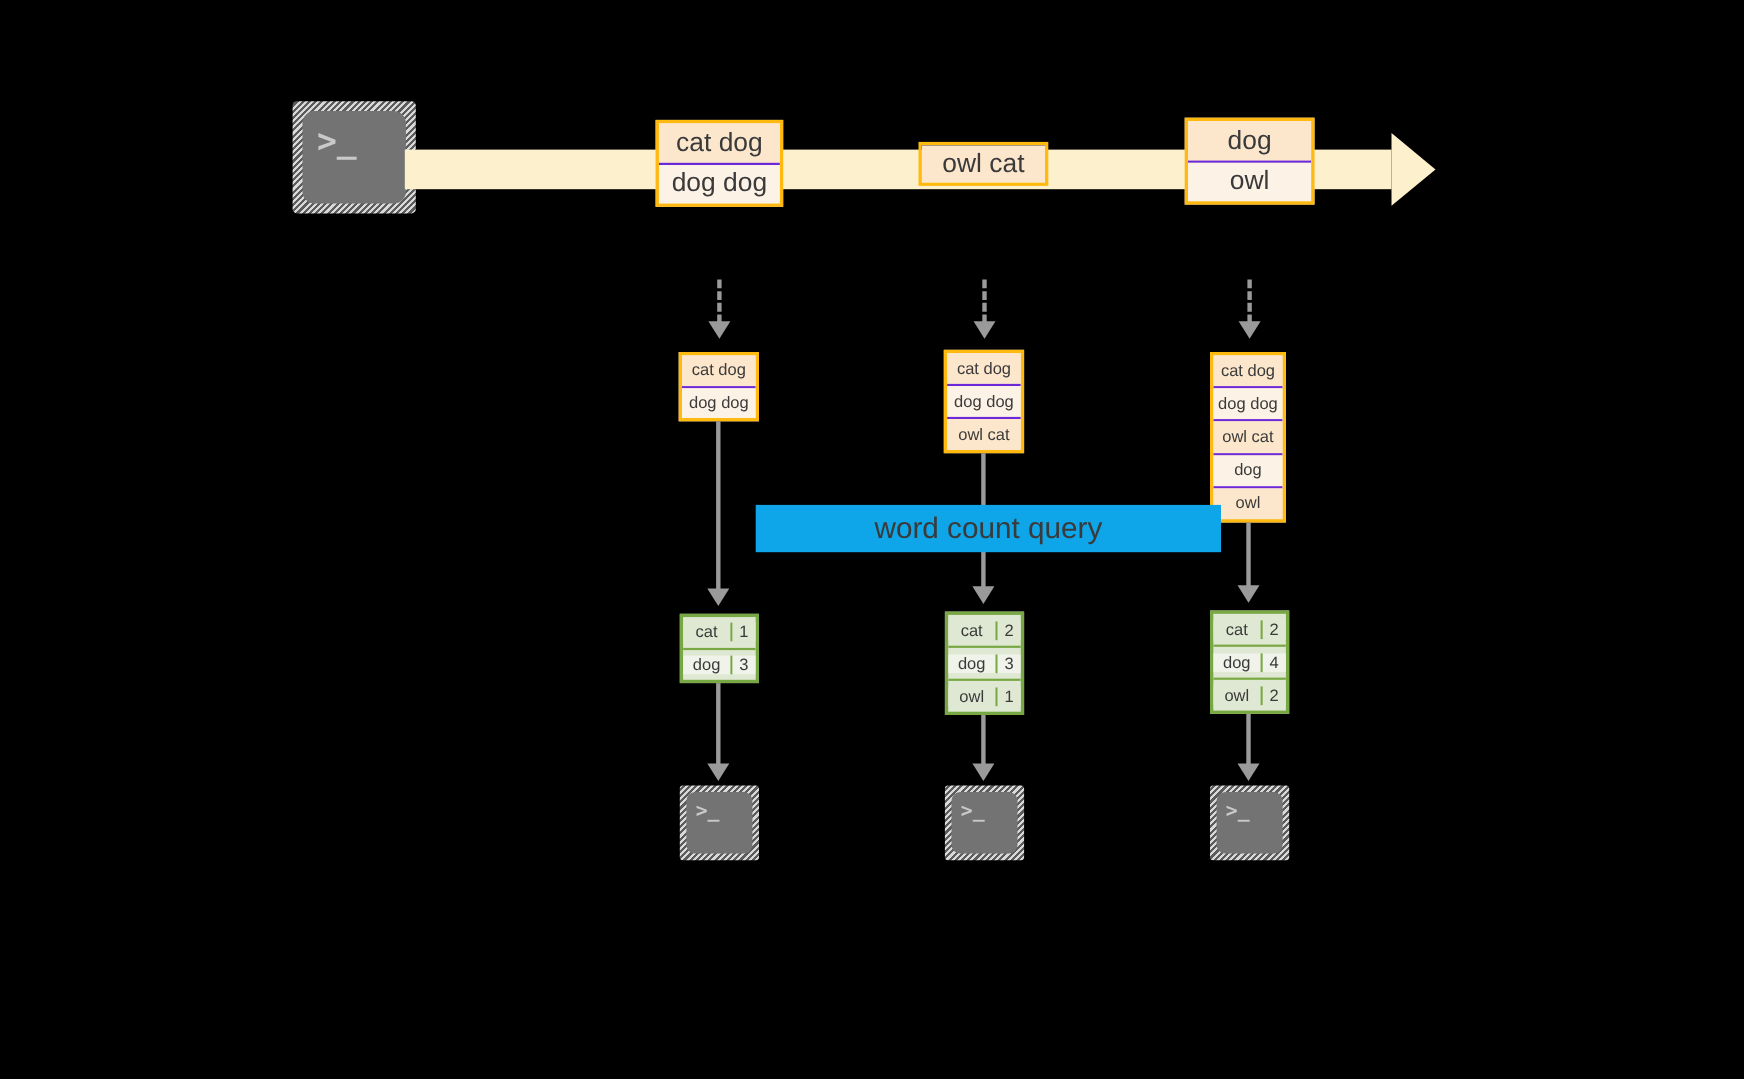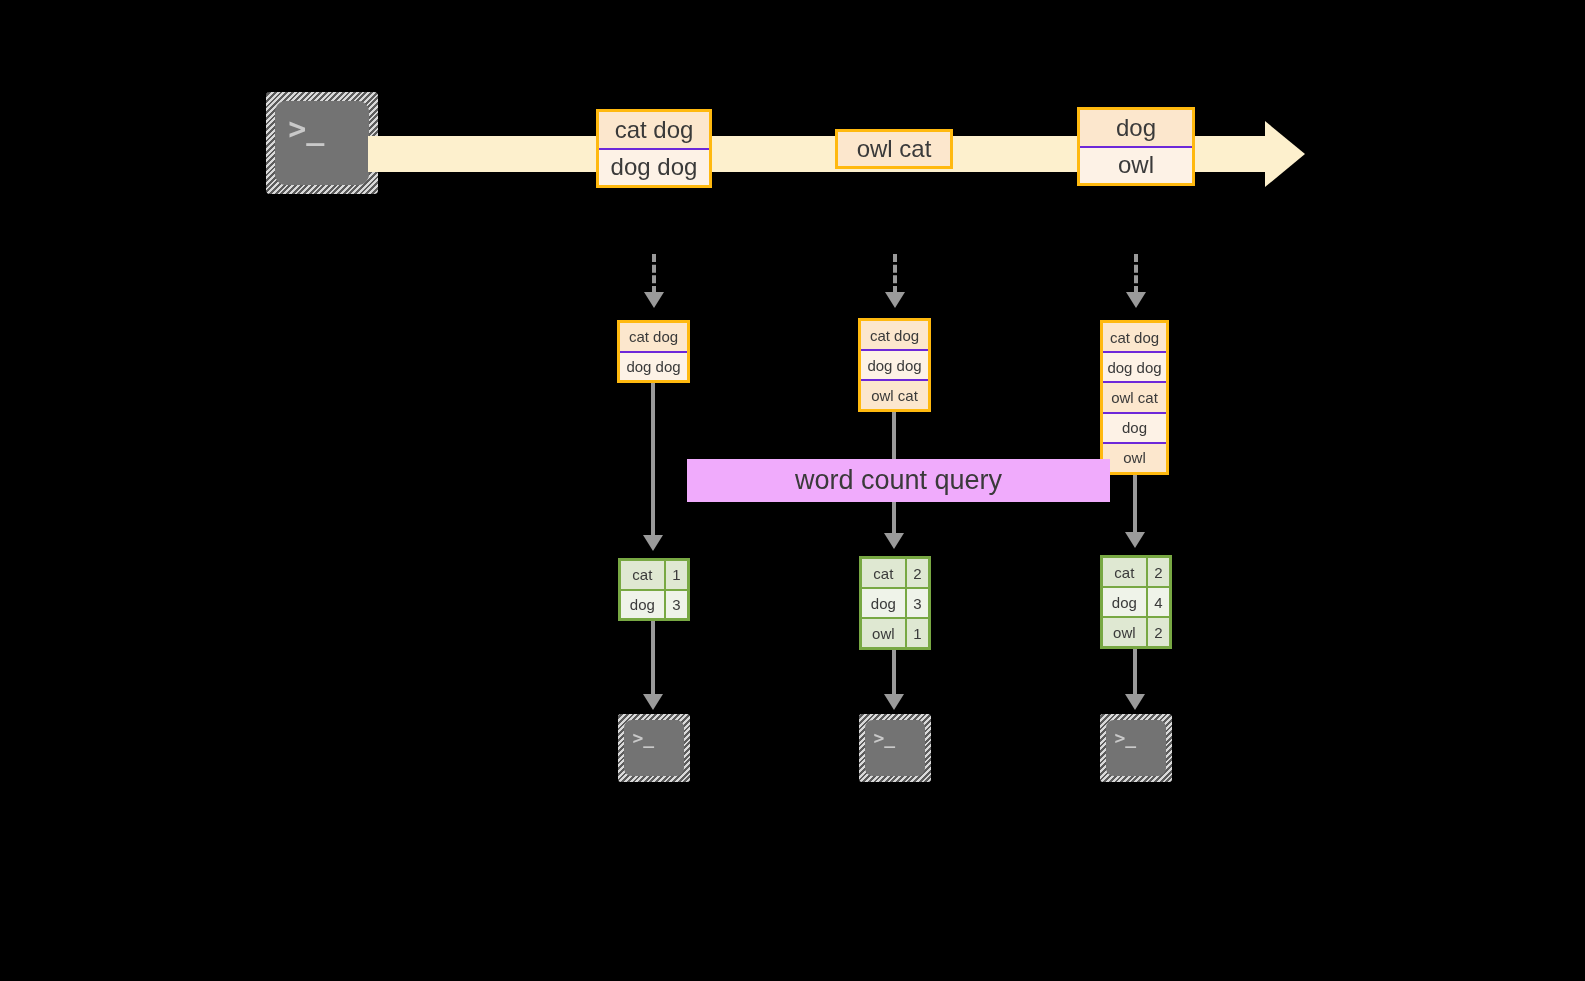--- a/index.html
+++ b/index.html
@@ -93,20 +93,21 @@
     border:3px solid #78a843;
     background:#dfe8d2;
     display:flex;
     flex-direction:column;
     overflow:hidden;
   }
   .tbl .row{
     flex:1 1 auto;
     display:flex;
     border-bottom:2px solid #78a843;
+    align-items:center;
   }
   .tbl .row:last-child{border-bottom:none;}
   .tbl .row .k,
   .tbl .row .v{
     display:flex;
     align-items:center;
     justify-content:center;
     font-size:15px;
     background:#dfe8d2;
     white-space:nowrap;
@@ -130,21 +131,21 @@
     position:absolute;
     width:0;height:0;
     border-left:10px solid transparent;
     border-right:10px solid transparent;
     border-top:16px solid #9a9a9a;
   }
 
   
   .qlabel{
     position:absolute;
-    background:#f0abfc;
+    background:#0ea5e9;
     display:flex;
     align-items:center;
     justify-content:center;
     font-size:27px;
     color:#3a3a3a;
     white-space:nowrap;
   }
 </style>
 </head>
 <body>

